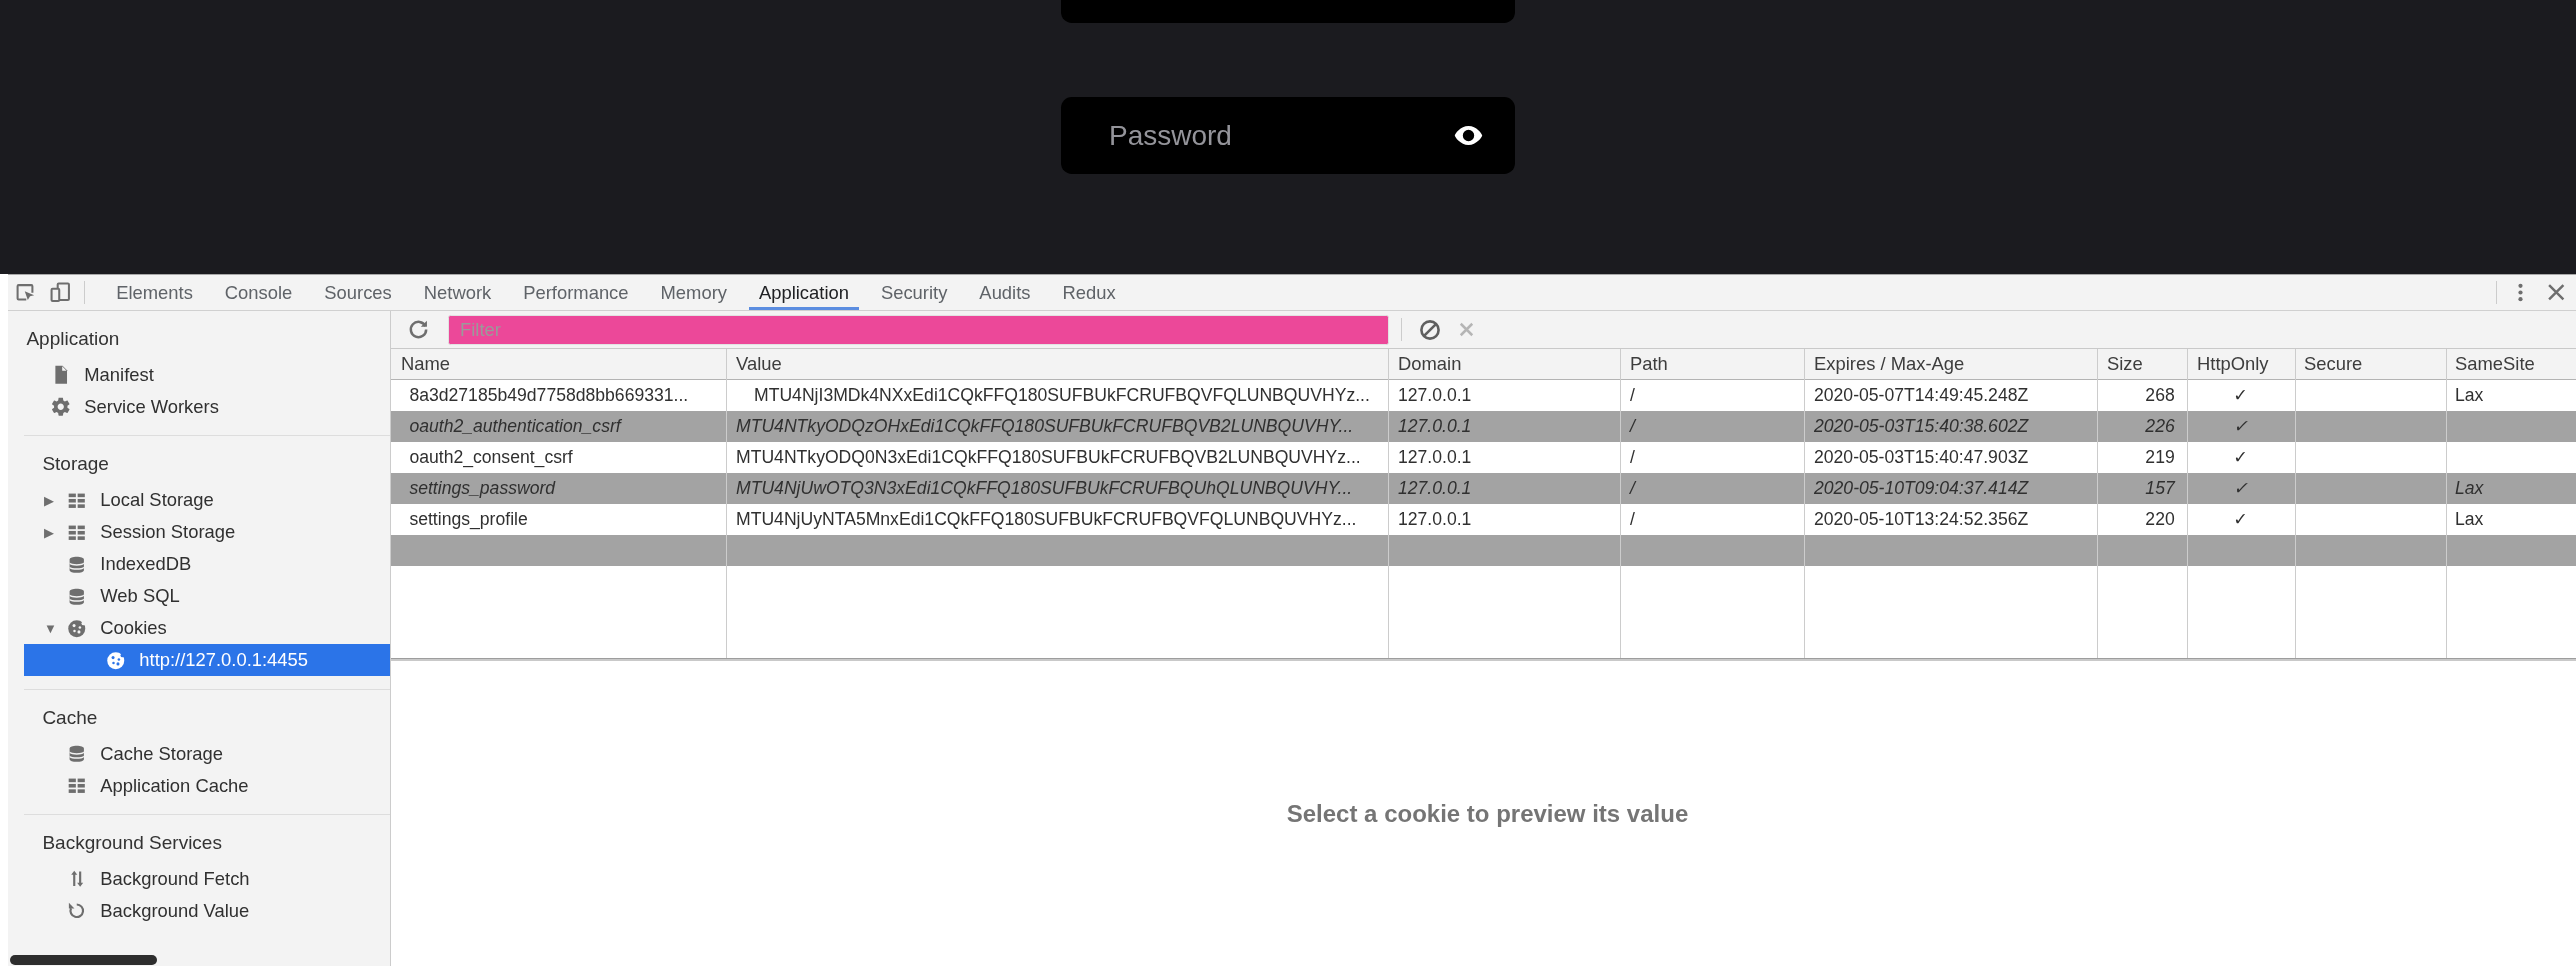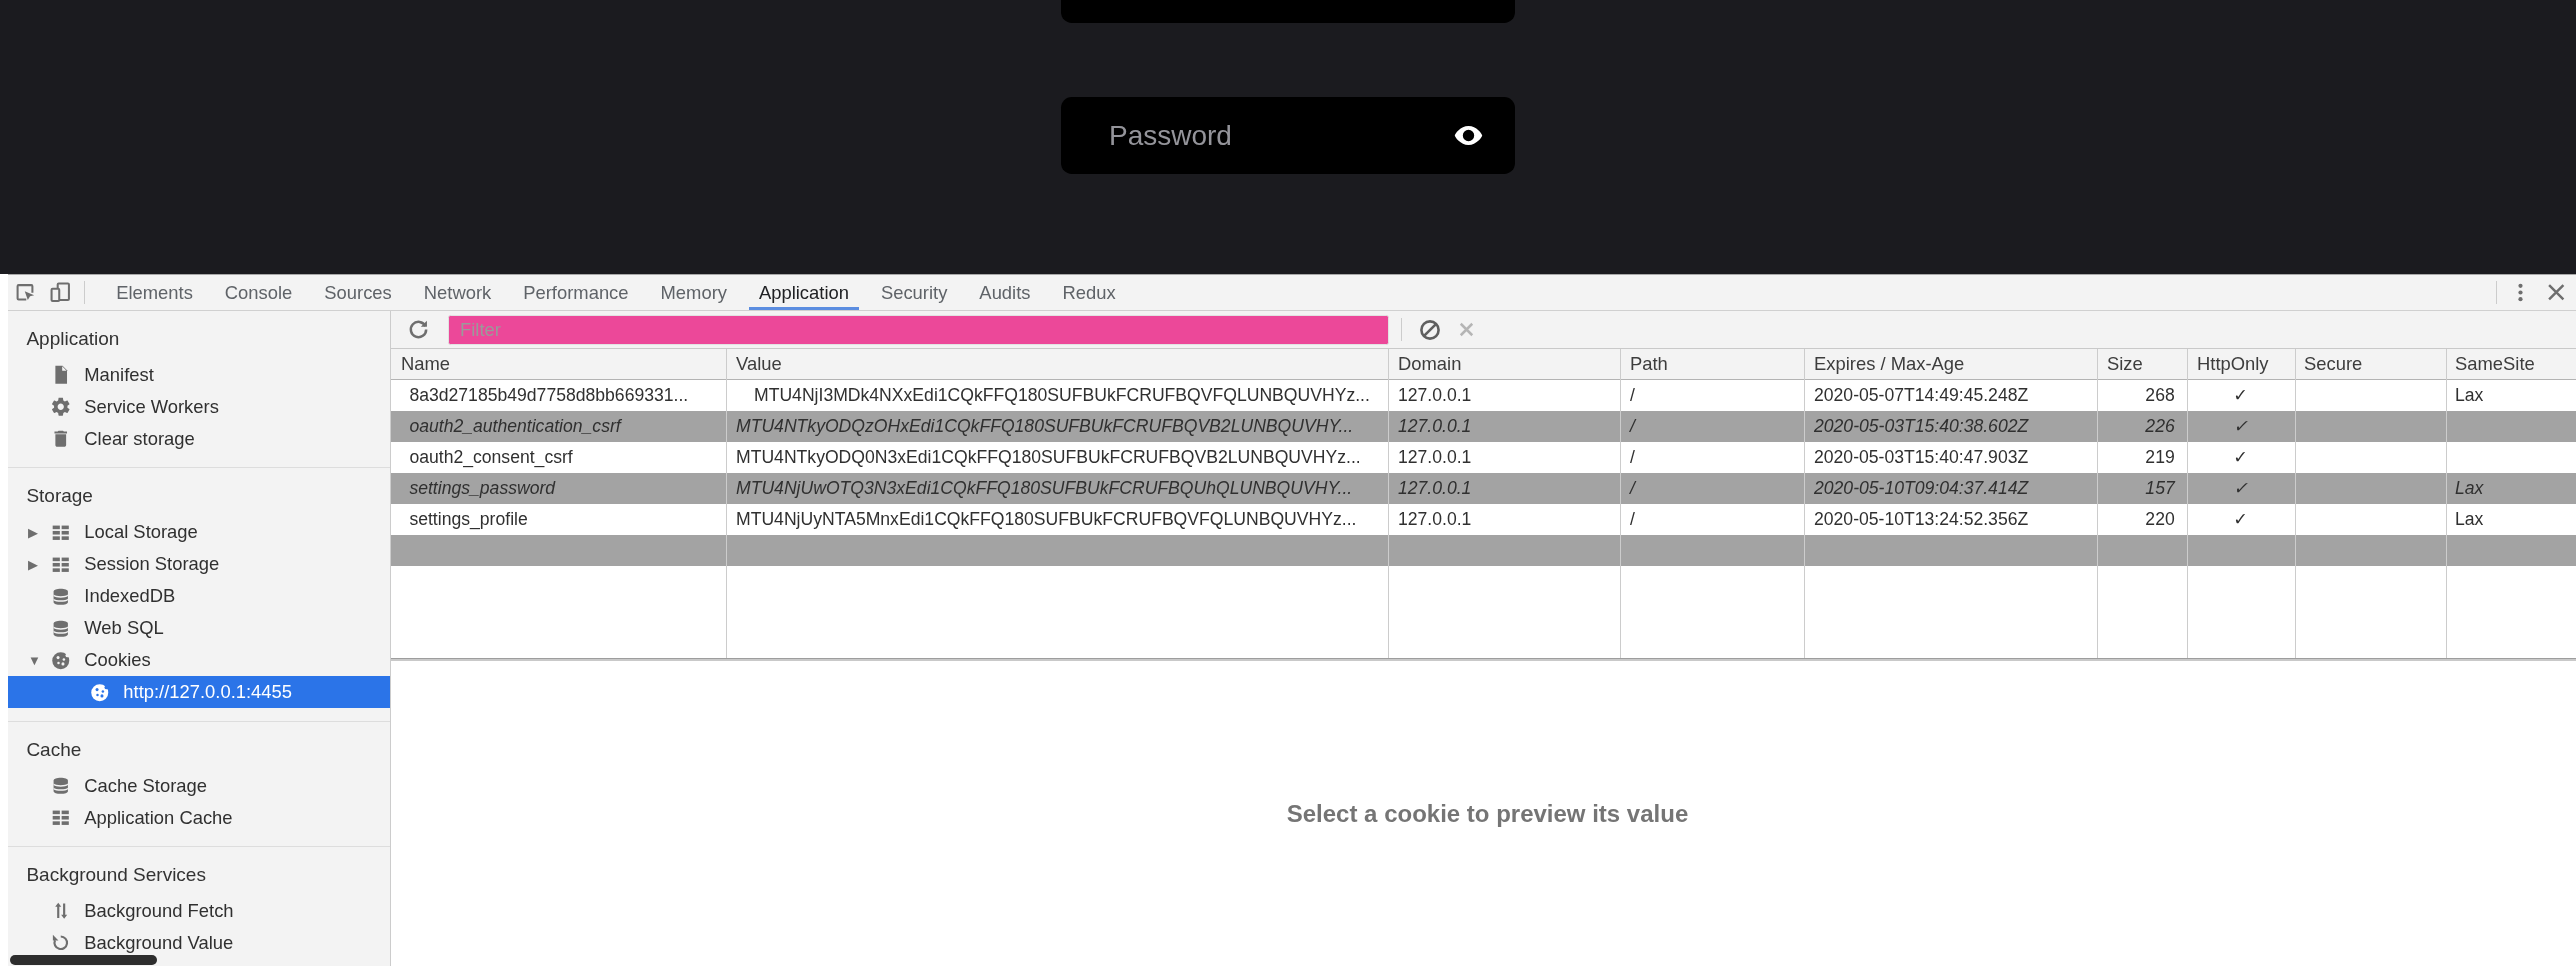--- a/index.html
+++ b/index.html
@@ -21,21 +21,21 @@
   .tabs{display:flex;align-items:stretch;margin-left:9.2px;}
   .tab{position:relative;padding:0 16px;display:flex;align-items:center;font-size:18.4px;color:#5f6368;cursor:default;}
   .tab.selected{color:#202124;}
   .tab.selected::after{content:"";position:absolute;left:6.1px;right:6.1px;bottom:0;height:3.1px;background:#5b8de0;}
   .tabbar-right{margin-left:auto;display:flex;align-items:stretch;padding-right:10.7px;}
   
   .content{flex:1;display:flex;min-height:0;}
   .sidebar{width:383px;flex:none;background:#f3f3f3;border-right:0.8px solid #ccc;box-sizing:border-box;
     overflow:hidden;position:relative;font-size:18.4px;}
   .side-section{padding-top:4.6px;}
-  .side-section + .side-section{border-top:0.8px solid #ddd;margin-top:12.3px;}
+  .side-section + .side-section{border-top:0.8px solid #ddd;margin-top:12.3px;margin-left:16px;}
   .side-title{padding:12.3px 0 9.2px 18.4px;font-size:19px;color:#333;}
   .side-item{height:32px;display:flex;align-items:center;position:relative;padding-left:41px;color:#303030;cursor:default;}
   .side-item .expander{position:absolute;left:20px;top:0;bottom:0;display:flex;align-items:center;
     font-size:13px;color:#6e6e6e;}
   .side-item.child{padding-left:80px;}
   .side-item .icon{width:23px;height:23px;margin-right:12.3px;display:flex;align-items:center;justify-content:center;flex:none;}
   .side-item .icon svg{width:21.5px;height:21.5px;}
   .side-item.selected{background:#2b74e8;color:#fff;text-align:center;}
   .side-item.selected .icon svg .main{fill:#fff;}
   .side-item.selected .icon svg .hole{fill:#2b74e8;}
@@ -141,28 +141,20 @@
             </span>
             <span>Manifest</span>
           </div>
           <div class="side-item">
             <span class="icon">
               <svg viewBox="0 0 24 24">
                 <path class="main" d="M19.43 12.98c.04-.32.07-.64.07-.98s-.03-.66-.07-.98l2.11-1.65c.19-.15.24-.42.12-.64l-2-3.46c-.12-.22-.39-.3-.61-.22l-2.49 1c-.52-.4-1.08-.73-1.69-.98l-.38-2.65C14.46 2.18 14.25 2 14 2h-4c-.25 0-.46.18-.49.42l-.38 2.65c-.61.25-1.17.59-1.69.98l-2.49-1c-.23-.09-.49 0-.61.22l-2 3.46c-.13.22-.07.49.12.64l2.11 1.65c-.04.32-.07.65-.07.98s.03.66.07.98l-2.11 1.65c-.19.15-.24.42-.12.64l2 3.46c.12.22.39.3.61.22l2.49-1c.52.4 1.08.73 1.69.98l.38 2.65c.03.24.24.42.49.42h4c.25 0 .46-.18.49-.42l.38-2.65c.61-.25 1.17-.59 1.69-.98l2.49 1c.23.09.49 0 .61-.22l2-3.46c.12-.22.07-.49-.12-.64l-2.11-1.65zM12 15.5c-1.93 0-3.5-1.57-3.5-3.5s1.57-3.5 3.5-3.5 3.5 1.57 3.5 3.5-1.57 3.5-3.5 3.5z"></path>
               </svg>
             </span>
             <span>Service Workers</span>
-          </div>
-          <div class="side-item">
-            <span class="icon">
-              <svg viewBox="0 0 24 24">
-                <path class="main" d="M6 19c0 1.1.9 2 2 2h8c1.1 0 2-.9 2-2V7H6v12zM19 4h-3.5l-1-1h-5l-1 1H5v2h14V4z"></path>
-              </svg>
-            </span>
-            <span>Clear storage</span>
           </div>
         </div>
         <div class="side-section">
           <div class="side-title">Storage</div>
           <div class="side-item">
             <span class="expander">▶</span>
             <span class="icon">
               <svg viewBox="0 0 24 24">
                 <g class="main">
                   <rect x="3" y="4" width="8" height="4"></rect>

